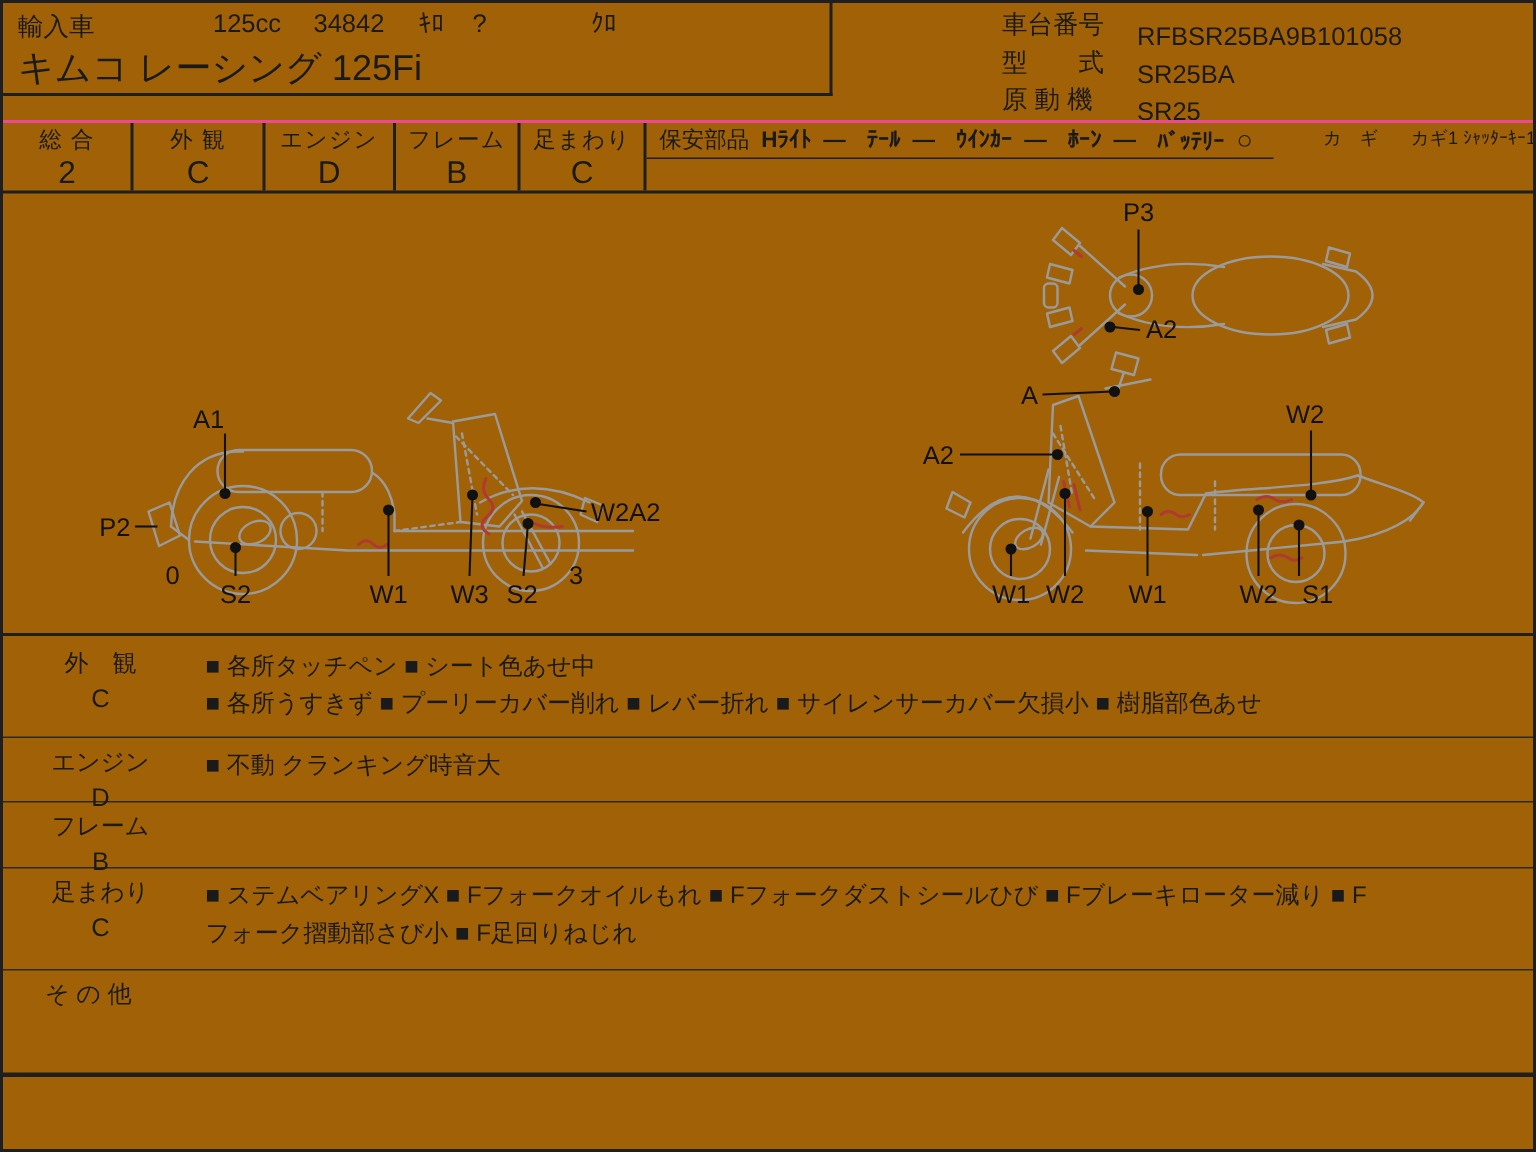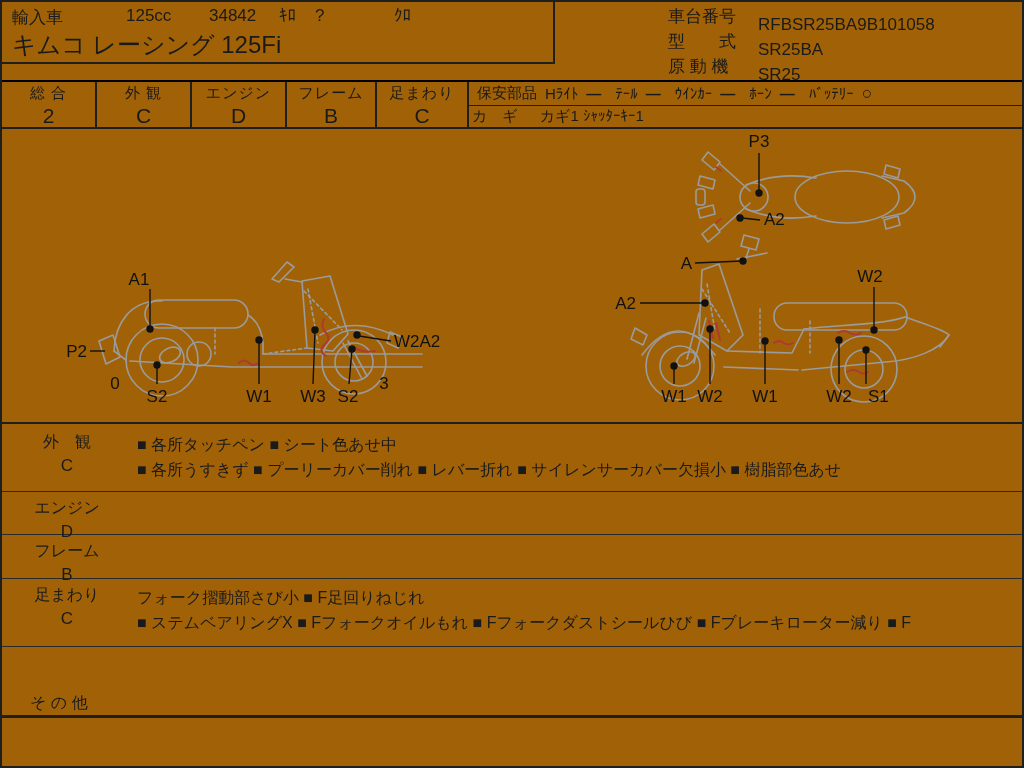--- a/index.html
+++ b/index.html
@@ -14,33 +14,33 @@
     border-right:2px solid #1f1f1f;border-bottom:2px solid #1f1f1f;}
   .hdr-line1{position:absolute;top:4px;left:0;height:22px;font-size:17px;}
   .hl-item{position:absolute;white-space:nowrap;}
   .hdr-name{position:absolute;top:27px;left:10px;font-size:24px;font-weight:500;white-space:nowrap;}
   .hdr-right{position:absolute;left:666px;top:3px;font-size:17px;}
   .hr-row{display:flex;height:25px;align-items:flex-start;}
   .hr-label{width:90px;white-space:pre;}
   .hr-value{white-space:nowrap;margin-top:10px;}
   
   .ratings{position:absolute;left:0;top:78px;width:1022px;height:49px;
-    border-top:2px solid #000000;border-bottom:2px solid #1f1f1f;display:flex;}
+    border-top:2px solid #ec4899;border-bottom:2px solid #1f1f1f;display:flex;}
   .rcell{height:100%;border-right:2px solid #1f1f1f;text-align:center;
     display:flex;flex-direction:column;justify-content:space-between;padding:2px 0 1px 0;}
   .rcell .rlabel{font-size:15px;letter-spacing:1px;}
   .rcell .rgrade{font-size:21px;line-height:21px;}
-  .safety-wrap{flex:1;display:flex;flex-direction:column;}
+  .safety-wrap{flex:1;display:flex;flex-direction:row;gap:30px;}
   .safety-row{height:24px;border-bottom:1px solid #1f1f1f;display:flex;align-items:center;
     font-size:15px;padding-left:8px;white-space:nowrap;}
   .safety-row .sp-label{font-weight:500;margin-right:8px;}
   .sp-item{margin-right:14px;}
-  .sp-name{margin-right:8px;}
+  .sp-name{margin-right:8px;font-weight:bold;}
   .sp-val{font-weight:600;}
-  .key-row{height:21px;display:flex;align-items:center;font-size:15px;padding-left:3px;white-space:nowrap;}
+  .key-row{height:21px;display:flex;align-items:center;font-size:12px;padding-left:3px;white-space:nowrap;}
   .key-label{white-space:pre;margin-right:22px;}
   
   .diagram{position:absolute;left:0;top:127px;width:1020px;height:295px;
     border-bottom:2px solid #1f1f1f;}
   .diagram svg{display:block;}
   .code-label{font-size:17px;fill:#111;}
   
   .sec{position:absolute;left:0;width:1020px;border-bottom:1px solid #2a2a2a;}
   .sec-label{position:absolute;left:0;top:6px;width:130px;text-align:center;font-size:16px;}
   .sec-label .sl-grade{margin-top:3px;font-size:17px;}
@@ -50,21 +50,21 @@
   .bottom-strip{position:absolute;left:0;top:716px;width:1020px;height:48px;}
 </style>
 </head>
 <body>
 
 <div class="sheet">
 
   <div class="hdr-left">
     <div class="hdr-line1">
       <span class="hl-item" style="left:10px">輸入車</span>
-      <span class="hl-item" style="left:124px">125cc</span>
+      <span class="hl-item" style="left:140px">125cc</span>
       <span class="hl-item" style="left:207px">34842</span>
       <span class="hl-item" style="left:277px">ｷﾛ</span>
       <span class="hl-item" style="left:313px">?</span>
       <span class="hl-item" style="left:392px">ｸﾛ</span>
     </div>
     <div class="hdr-name">キムコ レーシング 125Fi</div>
   </div>
 
   <div class="hdr-right">
     <div class="hr-row">
@@ -311,41 +311,44 @@
       <div class="sec-line">■ 各所タッチペン ■ シート色あせ中</div>
       <div class="sec-line">■ 各所うすきず ■ プーリーカバー削れ ■ レバー折れ ■ サイレンサーカバー欠損小 ■ 樹脂部色あせ</div>
     </div>
   </div>
 
   <div class="sec" style="top:490px;height:43px;">
     <div class="sec-label">
       <div class="sl-name">エンジン</div>
       <div class="sl-grade">D</div>
     </div>
+    <div class="sec-lines">
+      <div class="sec-line">■ 不動 クランキング時音大</div>
+    </div>
   </div>
 
   <div class="sec" style="top:533px;height:44px;">
     <div class="sec-label">
       <div class="sl-name">フレーム</div>
       <div class="sl-grade">B</div>
     </div>
   </div>
 
   <div class="sec" style="top:577px;height:68px;">
     <div class="sec-label">
       <div class="sl-name">足まわり</div>
       <div class="sl-grade">C</div>
     </div>
     <div class="sec-lines">
+      <div class="sec-line">■ ステムベアリングX ■ Fフォークオイルもれ ■ Fフォークダストシールひび ■ Fブレーキローター減り ■ F</div>
       <div class="sec-line">フォーク摺動部さび小 ■ F足回りねじれ</div>
-      <div class="sec-line">■ ステムベアリングX ■ Fフォークオイルもれ ■ Fフォークダストシールひび ■ Fブレーキローター減り ■ F</div>
     </div>
   </div>
 
   <div class="sec thick-bottom" style="top:645px;height:71px;">
-    <div class="sec-label" style="text-align:left;padding-left:28px;margin-top:40px;">
+    <div class="sec-label" style="text-align:left;padding-left:28px;">
       <div class="sl-name">そ の 他</div>
     </div>
   </div>
 
   <div class="bottom-strip"></div>
 
 </div>
 
 </body></html>

